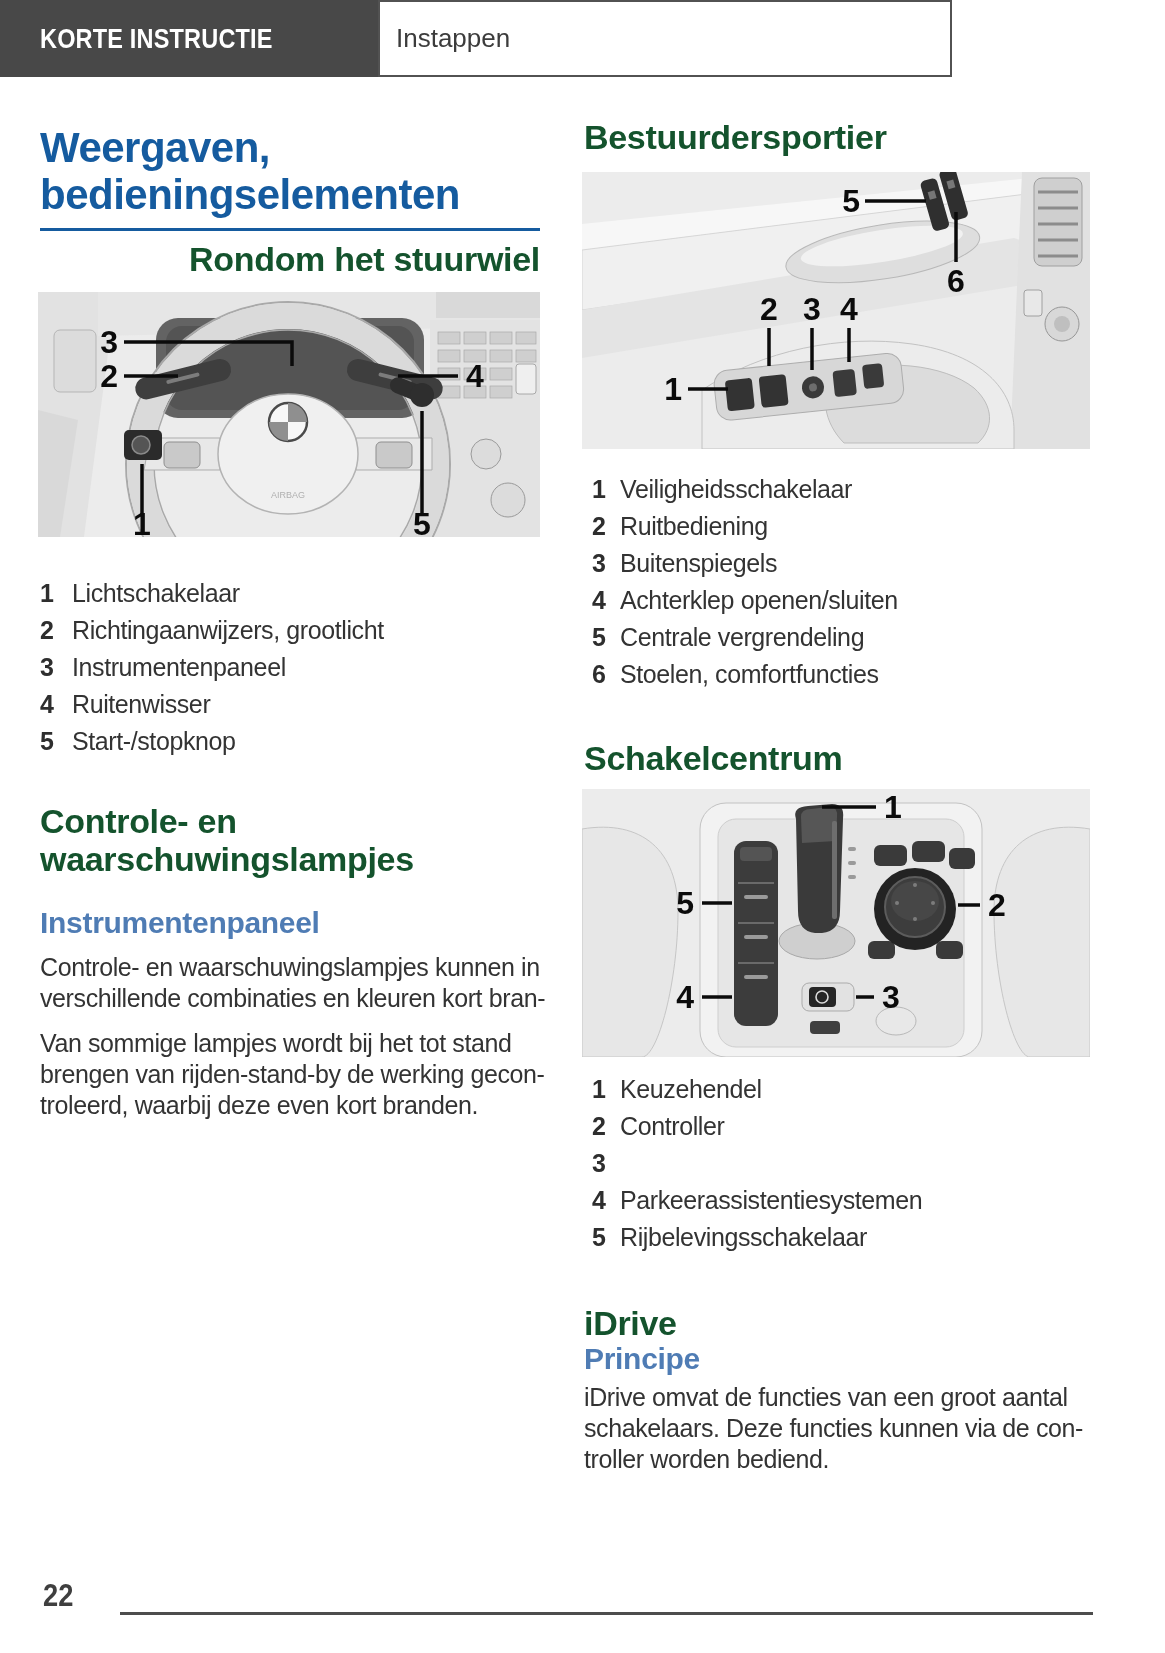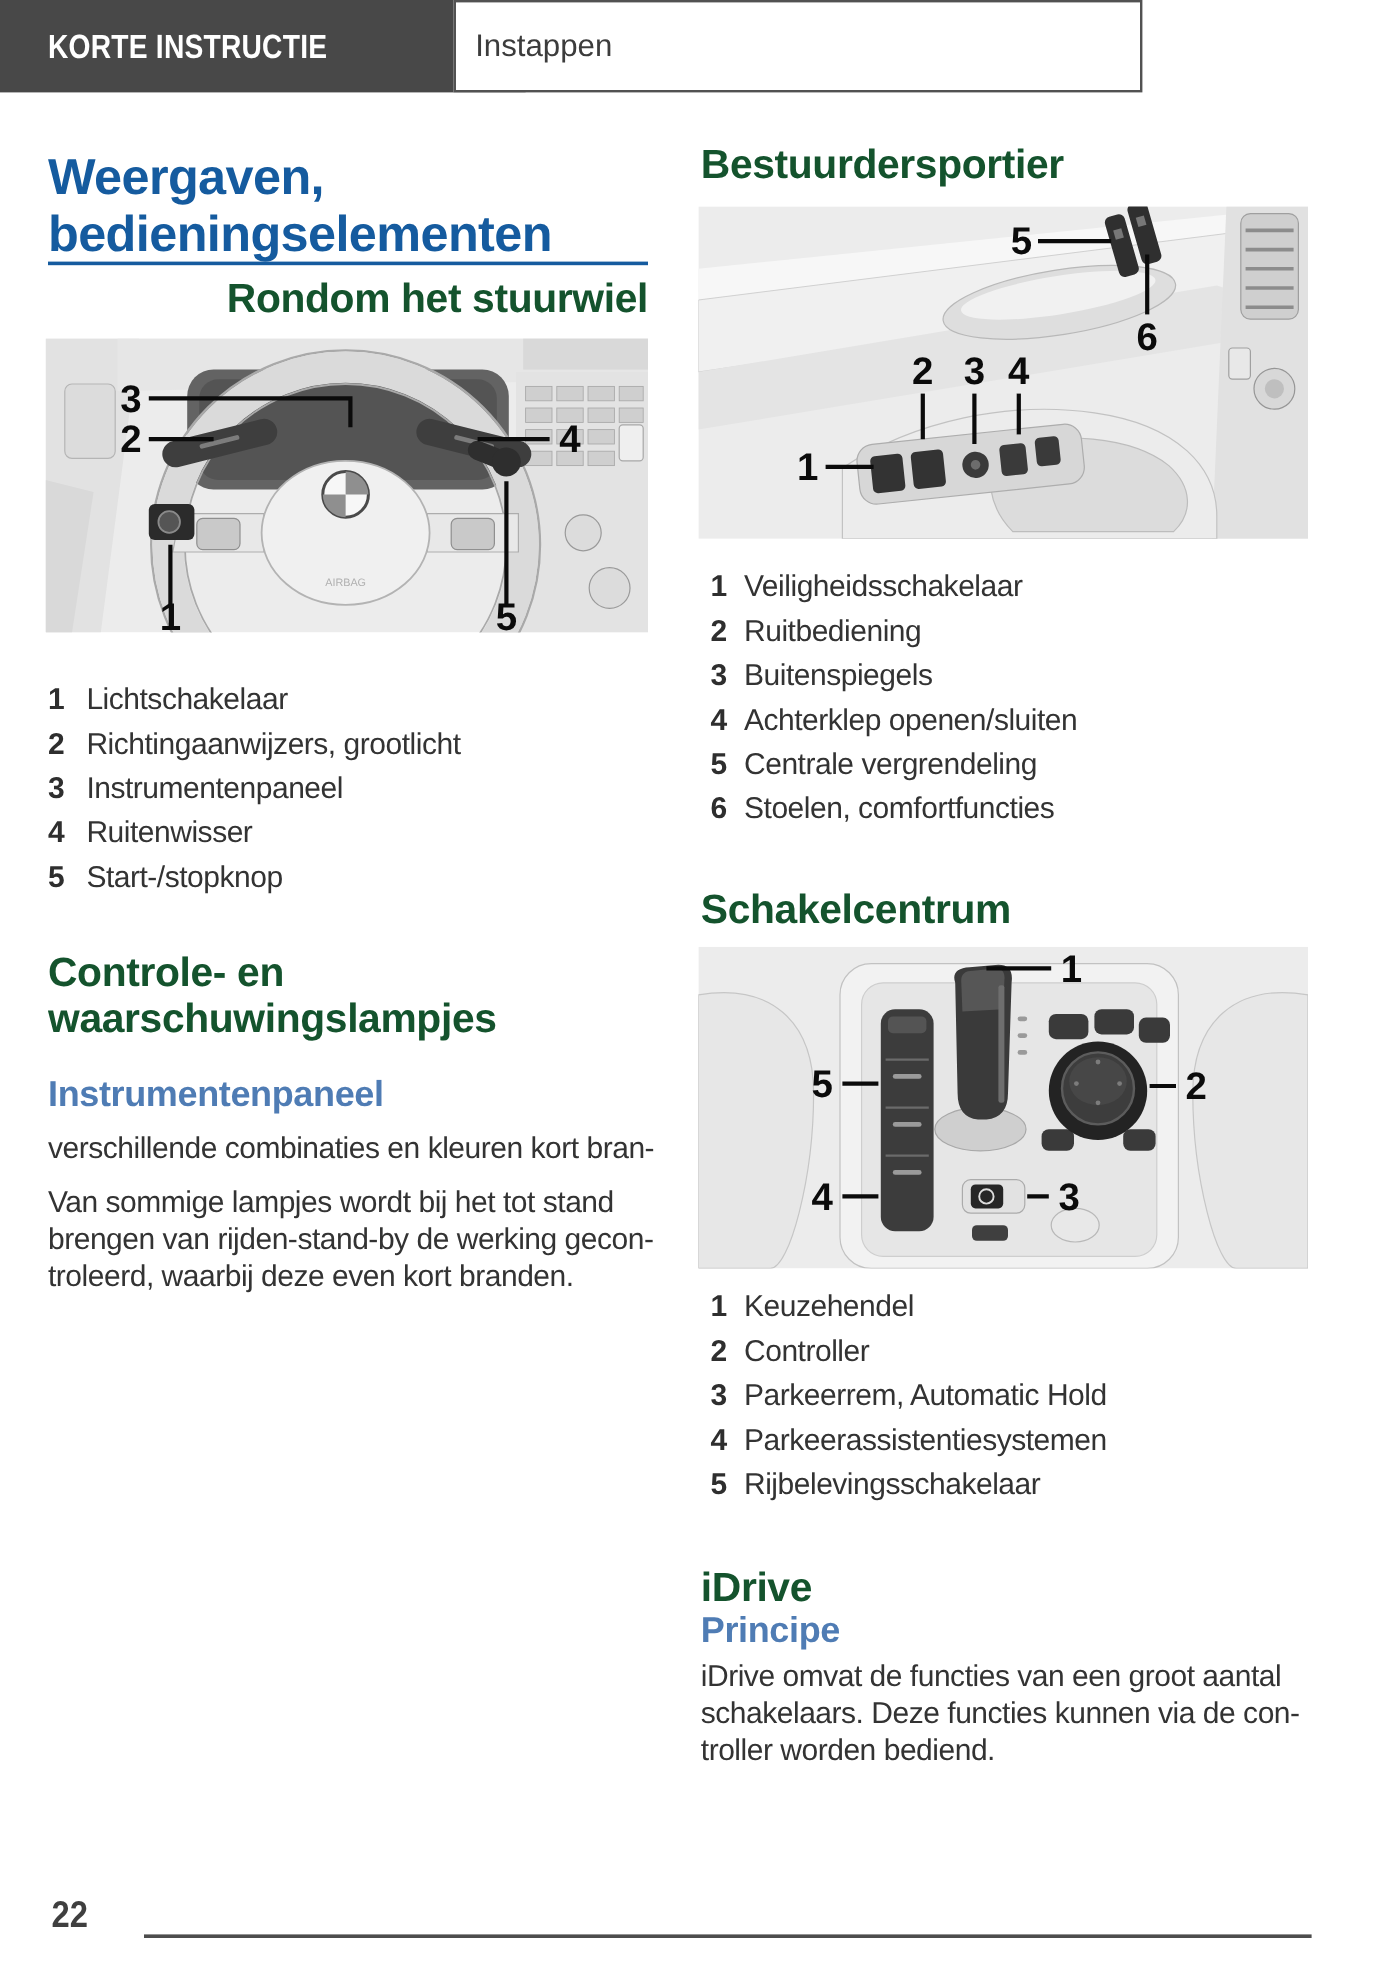--- a/index.html
+++ b/index.html
@@ -9,21 +9,21 @@
   
   .hdr-tab{position:absolute;left:0;top:0;width:438px;height:77px;background:#484848;display:flex;align-items:center;}
   .hdr-tab .txt{color:#fff;font-weight:bold;font-size:28px;letter-spacing:0.2px;transform:scaleX(.84);transform-origin:left center;margin-left:40px;white-space:nowrap;}
   .hdr-box{position:absolute;left:378px;top:0;width:574px;height:77px;border:2px solid #525252;box-sizing:border-box;display:flex;align-items:center;background:#fff;}
   .hdr-box .txt{font-size:26px;color:#3c3c3c;margin-left:16px;}
 
   
   .col-l{position:absolute;left:38px;top:0;width:502px;}
   .col-r{position:absolute;left:582px;top:0;width:508px;}
 
-  .h1{color:#155b9f;font-weight:bold;font-size:42px;line-height:47px;margin:124px 0 0 2px;border-bottom:3px solid #155b9f;letter-spacing:-0.5px;}
+  .h1{color:#155b9f;font-weight:bold;font-size:42px;line-height:47px;margin:124px 0 0 2px;padding-bottom:10px;border-bottom:3px solid #155b9f;letter-spacing:-0.5px;}
   .h2{color:#14532d;font-weight:bold;font-size:34px;line-height:38px;letter-spacing:-0.3px;margin:0 0 0 2px;}
   .h3{color:#4f7cb4;font-weight:bold;font-size:30px;line-height:34px;letter-spacing:-0.3px;margin:0 0 0 2px;}
 
   .fig{display:block;}
   .m-fig-l{margin-top:14px;}
   .m-h2-stuur{margin-top:9px;text-align:right;}
   .m-list-l{margin-top:38px;}
   .m-h2-controle{margin-top:42px;}
   .m-h3-instr{margin-top:28px;}
   .m-p1{margin-top:12px;}
@@ -161,20 +161,21 @@
       <div class="li">
           <span class="num">5</span>
           <span class="lbl">Start-/stopknop</span>
         </div>
     </div>
 
     <div class="h2 m-h2-controle">Controle- en waarschuwingslampjes</div>
     <div class="h3 m-h3-instr">Instrumentenpaneel</div>
 
     <div class="para m-p1">
+      <div class="pline">Controle- en waarschuwingslampjes kunnen in</div>
       <div class="pline">verschillende combinaties en kleuren kort bran-</div>
     </div>
     <div class="para m-p2">
       <div class="pline">Van sommige lampjes wordt bij het tot stand</div>
       <div class="pline">brengen van rijden-stand-by de werking gecon-</div>
       <div class="pline">troleerd, waarbij deze even kort branden.</div>
     </div>
   </div>
 
   <div class="col-r">
@@ -330,21 +331,20 @@
       <div class="li">
           <span class="num">1</span>
           <span class="lbl">Keuzehendel</span>
         </div>
       <div class="li">
           <span class="num">2</span>
           <span class="lbl">Controller</span>
         </div>
       <div class="li">
           <span class="num">3</span>
-          <span class="lbl">Parkeerrem, Automatic Hold</span>
         </div>
       <div class="li">
           <span class="num">4</span>
           <span class="lbl">Parkeerassistentiesystemen</span>
         </div>
       <div class="li">
           <span class="num">5</span>
           <span class="lbl">Rijbelevingsschakelaar</span>
         </div>
     </div>

